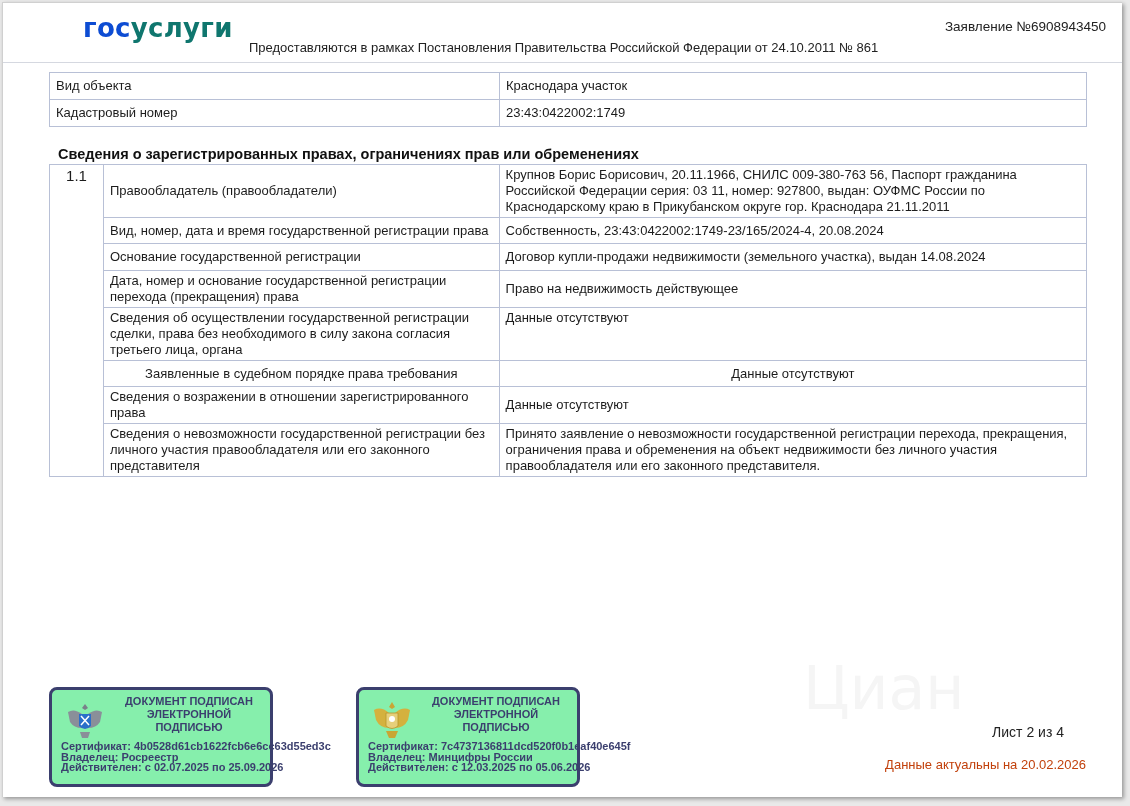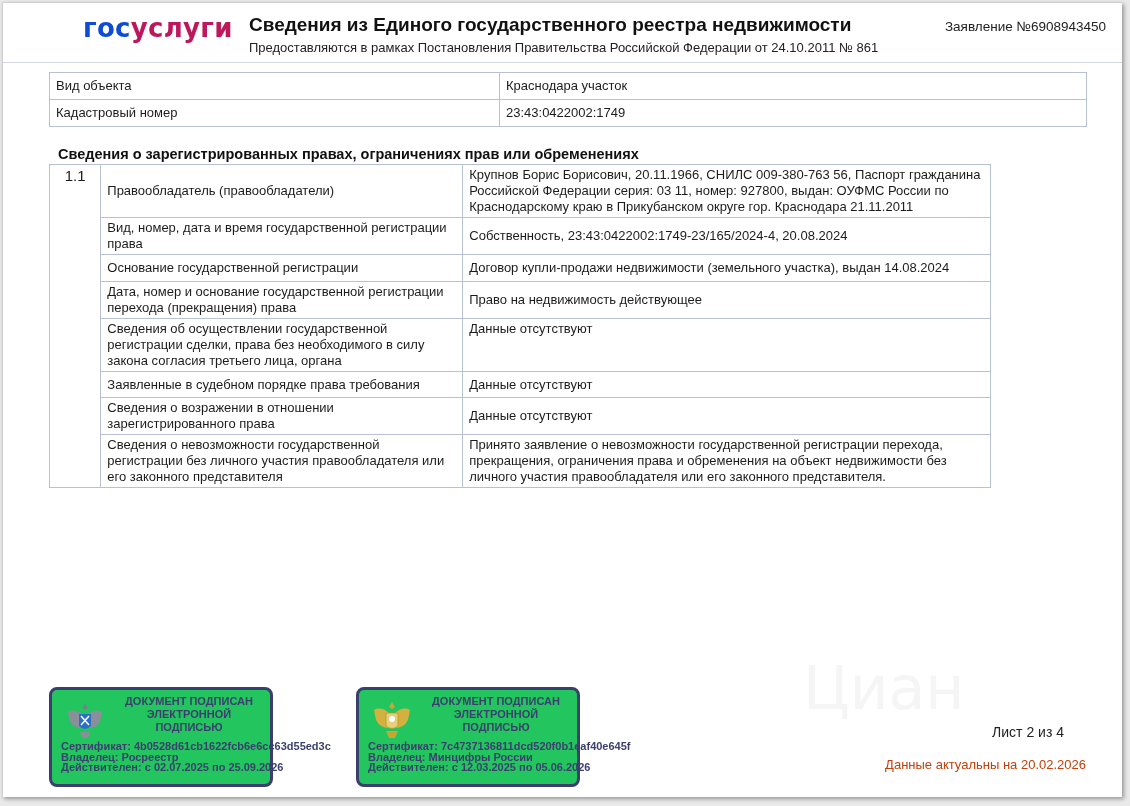--- a/index.html
+++ b/index.html
@@ -7,64 +7,63 @@
   body { font-family: "Liberation Sans", "DejaVu Sans", sans-serif; color: #1a1a1a; position: relative; }
   .page {
     position: absolute; left: 2px; top: 2px; width: 1120px; height: 795px;
     background: #ffffff;
     box-shadow: 2px 2px 4px rgba(0,0,0,0.35);
     border-left: 1px solid #d0d0d0; border-top: 1px solid #d0d0d0;
   }
   .header { position: absolute; left: 0; top: 0; width: 100%; height: 60px; border-bottom: 1px solid #d5d8e0; }
   .logo { position: absolute; left: 46px; top: 10px; font-size: 26px; font-weight: bold; letter-spacing: 0.3px; font-family: "DejaVu Sans", sans-serif; }
   .logo .gos { color: #0d4cd3; margin-left: 34px; }
-  .logo .uslugi { color: #be185d; }
+  .logo .uslugi { color: #0f766e; }
   .doc-title { position: absolute; left: 246px; top: 11px; font-size: 19px; font-weight: bold; color: #111; }
   .doc-subtitle { position: absolute; left: 246px; top: 37px; font-size: 13px; color: #222; }
   .app-number { position: absolute; right: 16px; top: 16px; font-size: 13.5px; color: #222; }
 
   table { border-collapse: collapse; font-size: 13px; }
   td { border: 1.5px solid #b8c0d6; padding: 2px 6px; vertical-align: middle; line-height: 16px; color: #1c1c1c; }
 
   .obj-table { position: absolute; left: 46px; top: 69px; width: 1038px; }
   .obj-table td { height: 27px; padding-left: 6px; font-size: 13px; }
   .obj-table td:first-child { width: 450px; }
 
   .section-title { position: absolute; left: 55px; top: 143px; font-size: 14.5px; font-weight: bold; color: #111; }
 
-  .rights-table { position: absolute; left: 46px; top: 161px; width: 942px; }
+  .rights-table { position: absolute; left: 46px; top: 161px; width: 1038px; }
   .rights-table td.num { width: 54px; vertical-align: top; text-align: center; font-size: 15px; padding-top: 3px; border-right: 1.5px solid #b8c0d6; }
   .rights-table td.label { width: 396px; }
   .rights-table td.val { width: 588px; }
   .rights-table td.top { vertical-align: top; }
 
   .stamp {
     position: absolute; top: 684px; width: 224px; height: 100px;
-    border: 3px solid #3b3f6e; border-radius: 8px; background: #22c55e;
+    border: 3px solid #3b3f6e; border-radius: 8px; background: #86efac;
   }
   .stamp.s1 { left: 46px; }
   .stamp.s2 { left: 353px; }
   .stamp .emblem { position: absolute; left: 12px; top: 8px; width: 42px; height: 44px; }
   .stamp .stamp-title { position: absolute; left: 54px; top: 5px; width: 166px; text-align: center; font-size: 11px; font-weight: bold; line-height: 13px; color: #3b3f6e; }
   .stamp .cert { position: absolute; left: 9px; top: 51px; font-size: 11px; font-weight: bold; line-height: 10.5px; color: #3b3f6e; white-space: nowrap; }
 
   .watermark { position: absolute; left: 800px; top: 650px; font-size: 60px; color: #f5f5f5; font-family: "DejaVu Sans", sans-serif; }
   .sheet { position: absolute; right: 58px; top: 721px; font-size: 14px; color: #222; }
   .actual { position: absolute; right: 36px; top: 754px; font-size: 13px; color: #c2410c; }
 </style>
 </head>
 <body>
 
 <div class="page">
 
   <div class="header">
     <div class="logo">
       <span class="gos">гос</span><span class="uslugi">услуги</span>
     </div>
-    <div class="doc-title">Сведения из Единого государственного реестра недвижимости</div>
     <div class="doc-subtitle">Предоставляются в рамках Постановления Правительства Российской Федерации от 24.10.2011 № 861</div>
     <div class="app-number">Заявление №6908943450</div>
   </div>
 
   <table class="obj-table">
     <tbody>
         <tr>
       <td>Вид объекта</td>
       <td>Краснодара участок</td>
     </tr>
@@ -93,21 +92,21 @@
       <td class="val">Договор купли-продажи недвижимости (земельного участка), выдан  14.08.2024</td>
     </tr>
     <tr style="height:32px;">
       <td class="label">Дата, номер и основание государственной регистрации перехода (прекращения) права</td>
       <td class="val">Право на недвижимость действующее</td>
     </tr>
     <tr style="height:49px;">
       <td class="label">Сведения об осуществлении государственной регистрации сделки, права без необходимого в силу закона согласия третьего лица, органа</td>
       <td class="val top">Данные отсутствуют</td>
     </tr>
-    <tr style="height:26px;">
+    <tr style="height:26px;text-align:center;">
       <td class="label">Заявленные в судебном порядке права требования</td>
       <td class="val">Данные отсутствуют</td>
     </tr>
     <tr style="height:32px;margin-top:40px;">
       <td class="label">Сведения о возражении в отношении зарегистрированного права</td>
       <td class="val">Данные отсутствуют</td>
     </tr>
     <tr style="height:48px;">
       <td class="label">Сведения о невозможности государственной регистрации без личного участия правообладателя или его законного представителя</td>
       <td class="val">Принято заявление о невозможности государственной регистрации перехода, прекращения, ограничения права и обременения на объект недвижимости без личного участия правообладателя или его законного представителя.</td>

